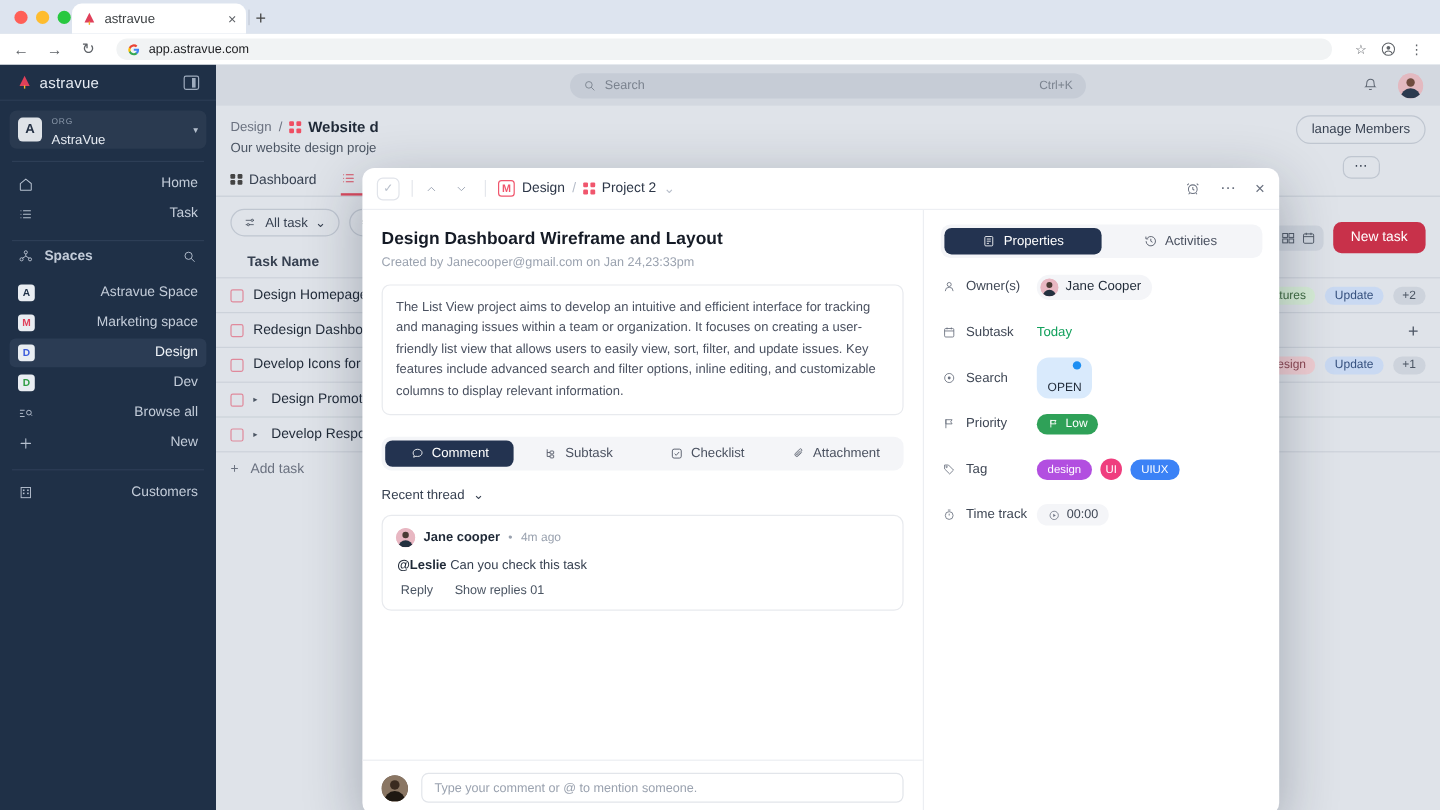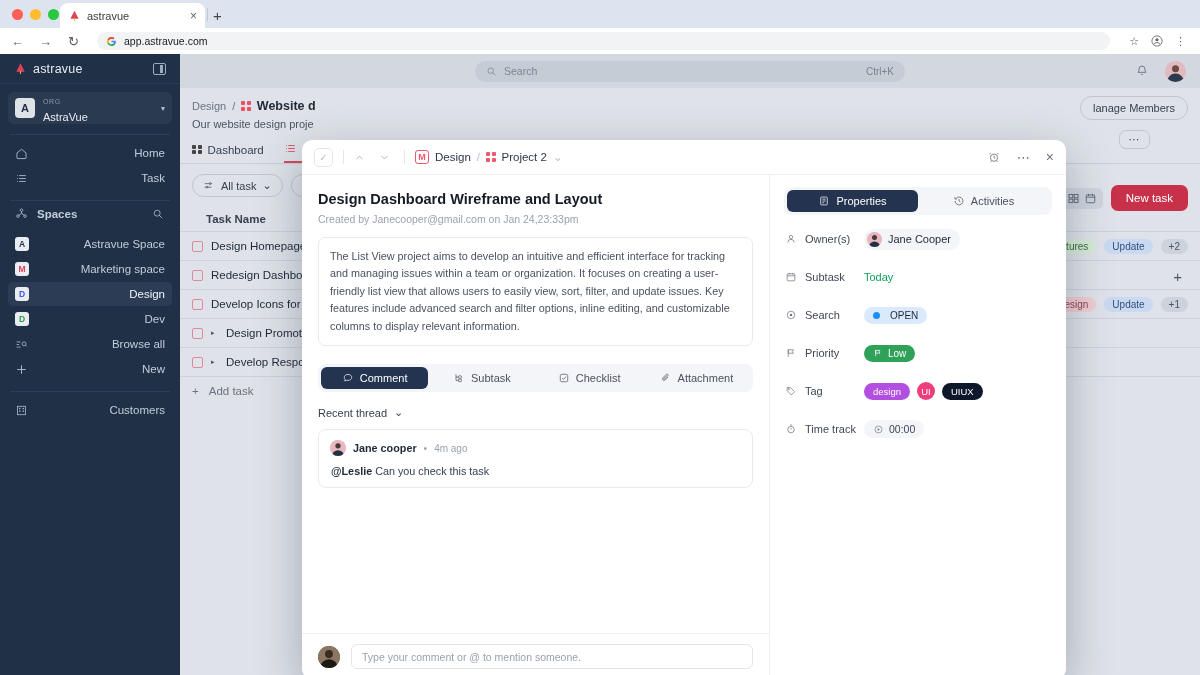--- a/index.html
+++ b/index.html
@@ -222,28 +222,28 @@
   }
   .ptab.on { background: #233350; color: #fff; }
 
   .prop { display: flex; align-items: center; height: 32px; margin-top: 6px; }
   .prop-l { width: 80px; display: flex; align-items: center; gap: 8px; font-size: 11px; color: #3f4755; }
   .prop-ico { width: 13px; height: 13px; color: #6b7280; display: flex; align-items: center; justify-content: center; }
   .own-pill { display: flex; align-items: center; gap: 6px; background: #f4f5f8; border-radius: 11px; padding: 3px 9px 3px 3px; }
   .own-av { width: 15px; height: 15px; border-radius: 50%; background: #e8b7c2; overflow: hidden; }
   .own-name { font-size: 11px; color: #1f2937; }
   .tl-val { font-size: 11px; color: #12a05c; }
-  .st-pill { background: #d9eafc; color: #1f2937; border-radius: 10px; padding: 3px 9px; font-size: 10px; display: flex; align-items: center; gap: 10px; }
+  .st-pill { background: #d9eafc; color: #1f2937; border-radius: 10px; padding: 3px 9px; font-size: 10px; display: flex; align-items: flex-end; gap: 10px; flex-direction: column; }
   .st-dot { width: 7px; height: 7px; border-radius: 50%; background: #1d8ef2; }
   .pr-pill { background: #2fa158; color: #fff; border-radius: 10px; padding: 3px 9px; font-size: 10px; display: flex; align-items: center; gap: 5px; }
   .tag-row { display: flex; gap: 7px; align-items: center; }
   .tagp { border-radius: 10px; font-size: 9.5px; color: #fff; padding: 3px 9px; }
   .tagp.purple { background: #b24fe0; }
   .tagp.pinkc { background: #ef3e7e; border-radius: 50%; width: 18px; height: 18px; display: flex; align-items: center; justify-content: center; padding: 0; }
-  .tagp.bluep { background: #0f172a; }
+  .tagp.bluep { background: #3b82f6; }
   .tt-pill { background: #f4f5f8; border-radius: 10px; padding: 3px 9px; font-size: 10.5px; color: #3f4755; display: flex; align-items: center; gap: 5px; }
 
   svg { display: block; }
 </style>
 </head>
 <body>
 
 <div id="root">
 
   <div class="browser-top">
@@ -687,20 +687,24 @@
                     <path d="M4 30a11 11 0 0 1 22 0z" fill="#23303f"></path>
                   </svg>
               </span>
               <span class="cmt-name">Jane cooper</span>
               <span class="cmt-dot">•</span>
               <span class="cmt-time">4m ago</span>
             </div>
             <div class="cmt-body">
               <b>@Leslie</b><span> Can you check this task</span>
             </div>
+            <div class="cmt-act">
+              <span>Reply</span>
+              <span>Show replies 01</span>
+            </div>
           </div>
 
           <div class="cmt-box-wrap">
             <span class="cmt-box-av">
               <svg viewBox="0 0 30 30" width="22" height="22">
                   <circle cx="15" cy="15" r="15" fill="#8a7663"></circle>
                   <circle cx="15" cy="11" r="5.4" fill="#3a2b20"></circle>
                   <path d="M3 30a12 12 0 0 1 24 0z" fill="#1e1812"></path>
                 </svg>
             </span>

